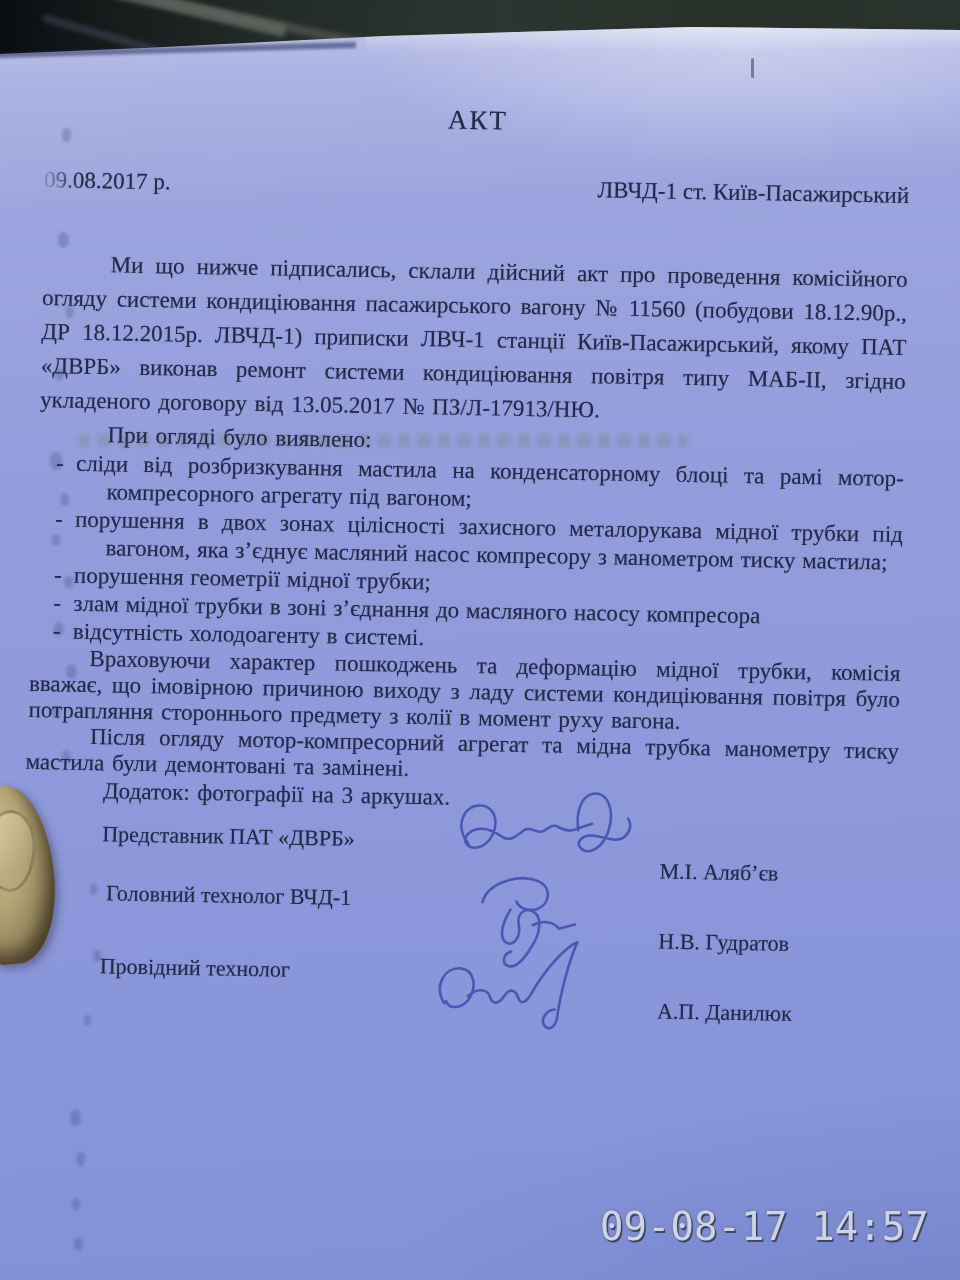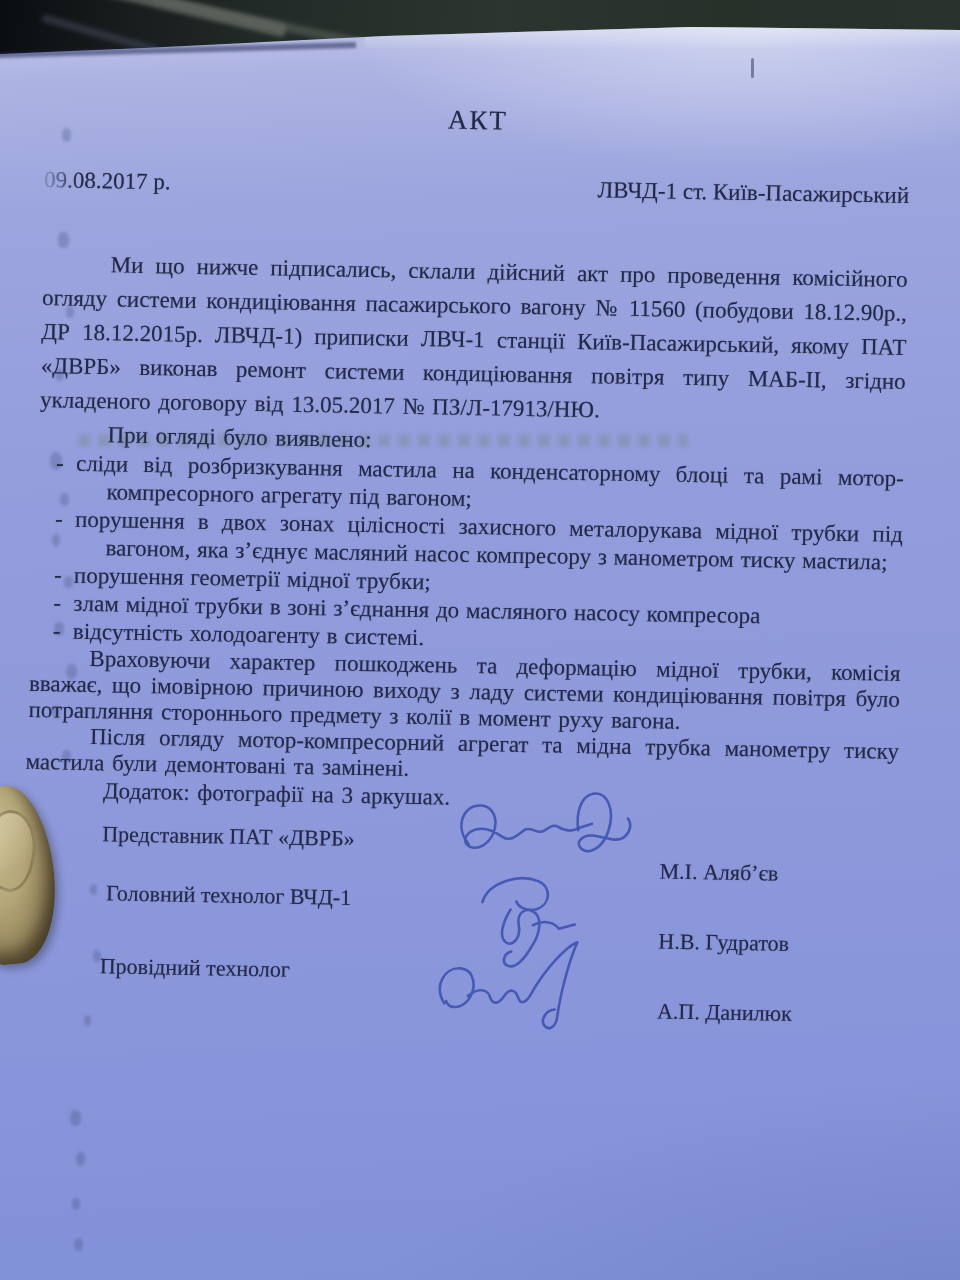--- a/index.html
+++ b/index.html
@@ -201,14 +201,15 @@
     </div>
   </div>
 
   <div class="edge-line"></div>
 
   <div class="finger">
     <div class="finger-body"></div>
     <div class="finger-nail"></div>
   </div>
 
+  <div class="timestamp">09-08-17 14:57</div>
 
 </div>
 
 </body></html>

